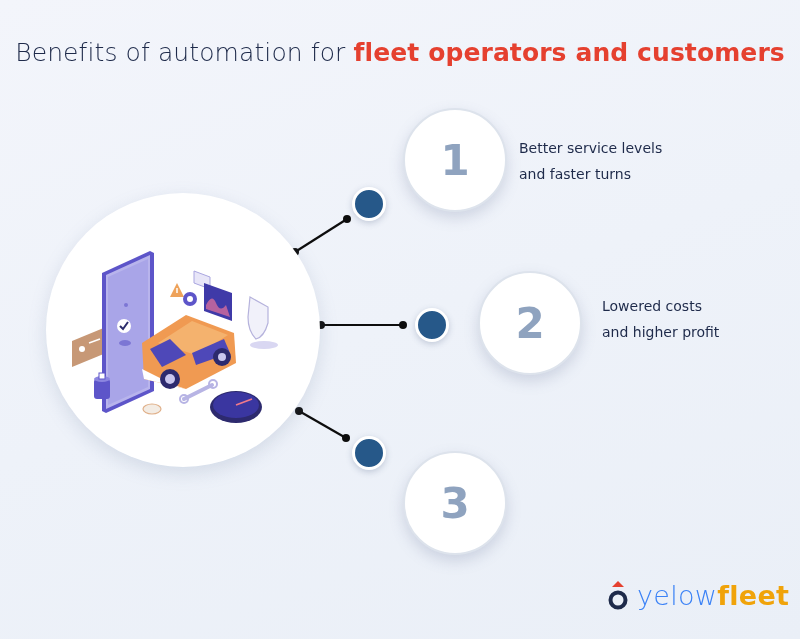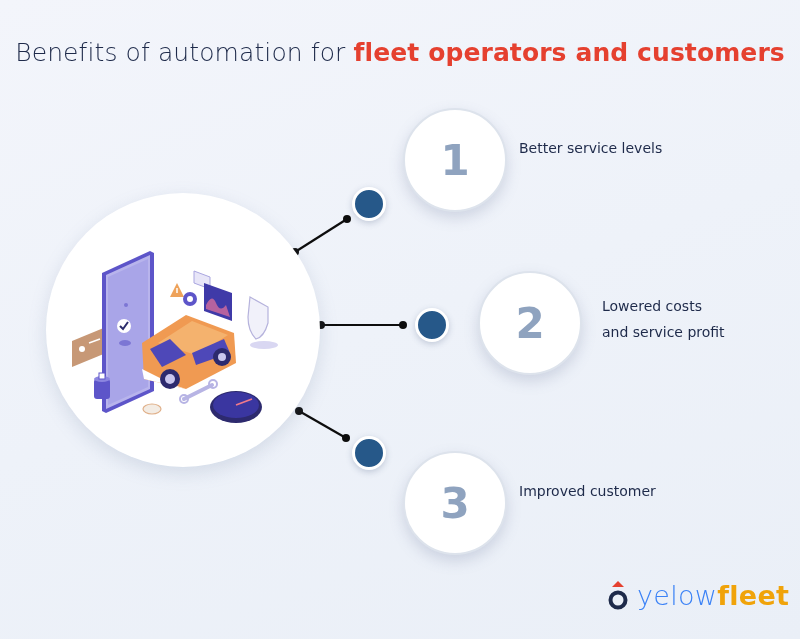--- a/index.html
+++ b/index.html
@@ -148,27 +148,27 @@
 <div class="node" style="left:352px; top:187px;"></div>
 <div class="node" style="left:415px; top:308px;"></div>
 <div class="node" style="left:352px; top:436px;"></div>
 
 <div class="num-circle" style="left:403px; top:108px;">1</div>
 <div class="num-circle" style="left:478px; top:271px;">2</div>
 <div class="num-circle" style="left:403px; top:451px;">3</div>
 
 <div class="benefit" style="left:519px; top:135px;">
   <div>Better service levels</div>
+  <div>and faster turns</div>
 </div>
 <div class="benefit" style="left:602px; top:293px;">
   <div>Lowered costs</div>
-  <div>and service profit</div>
+  <div>and higher profit</div>
 </div>
 <div class="benefit" style="left:519px; top:478px;">
-  <div>Improved customer</div>
 </div>
 
 <div class="logo">
   <div class="logo-mark">
     <svg width="22" height="30" viewBox="0 0 22 30">
       <polygon points="11,0 5,6 17,6" fill="#e5402f"></polygon>
       <circle cx="11" cy="19" r="7.5" fill="none" stroke="#1e2a4a" stroke-width="4"></circle>
     </svg>
   </div>
   <div class="logo-text"><span class="a">yelow</span><span class="b">fleet</span></div>

